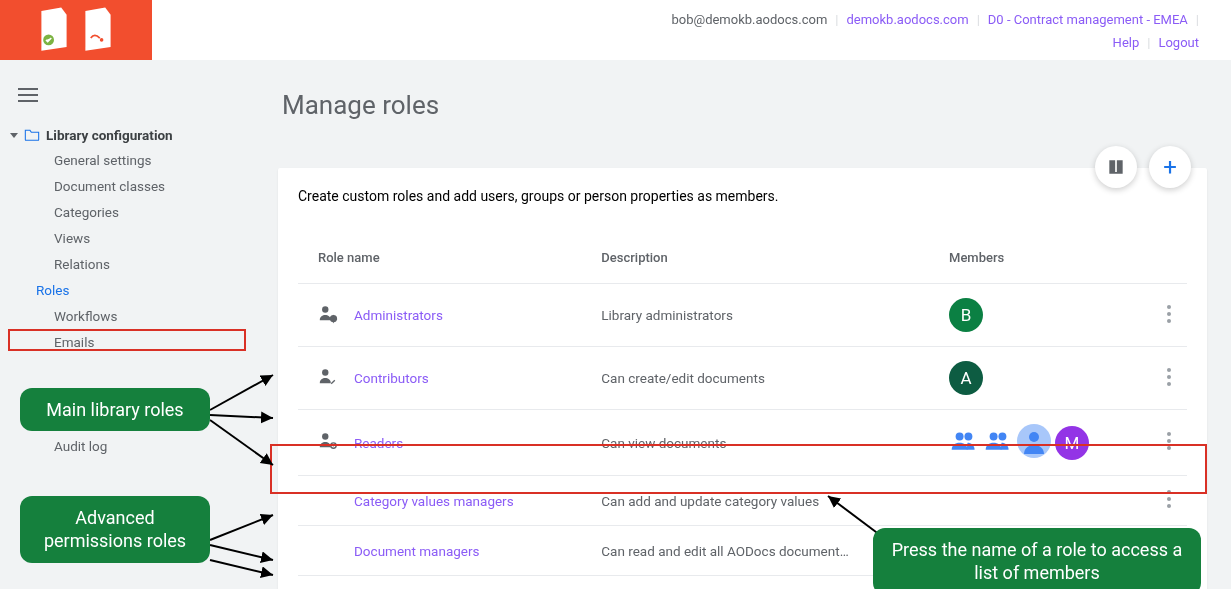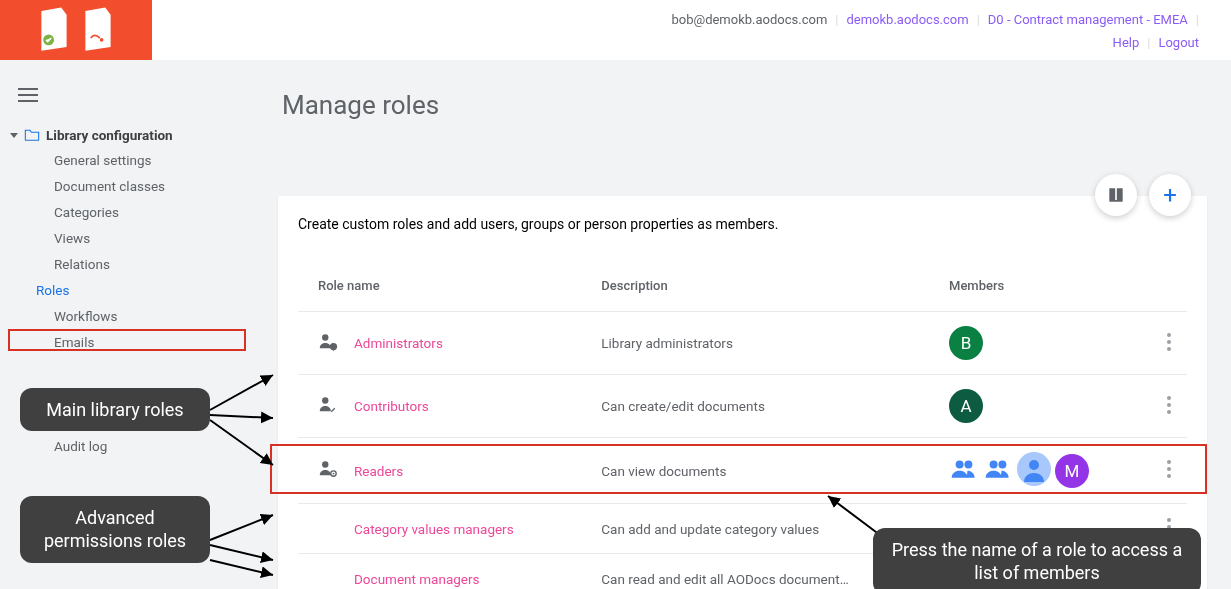--- a/index.html
+++ b/index.html
@@ -17,44 +17,44 @@
 .sidebar { width: 268px; background: #f1f3f4; padding-top: 28px; position: relative; }
 .menu-icon { margin-left: 18px; margin-bottom: 18px; }
 .tree-root { display: flex; align-items: center; gap: 6px; padding: 4px 0 4px 10px; font-weight: 700; color: #3c4043; font-size: 13.5px; }
 .tree-caret { width: 0; height: 0; border-left: 4px solid transparent; border-right: 4px solid transparent; border-top: 5px solid #5f6368; }
 .folder-icon { width: 16px; height: 14px; }
 .sidebar-item { padding: 5px 0 5px 54px; color: #5f6368; font-size: 13.5px; cursor: pointer; position: relative; }
 .sidebar-item.active { color: #1a73e8; padding-left: 36px; }
 .roles-highlight { position: absolute; left: 8px; top: 269px; width: 238px; height: 22px; border: 2px solid #d93025; pointer-events: none; }
 
 .content { flex: 1; padding: 30px 24px 0 10px; overflow: hidden; }
-.page-title { font-size: 26px; color: #5f6368; font-weight: 400; margin-bottom: 76px; margin-left: 4px; }
+.page-title { font-size: 26px; color: #5f6368; font-weight: 400; margin-bottom: 48px; margin-left: 4px; }
 .card { background: #fff; border-radius: 2px; box-shadow: 0 1px 2px rgba(0,0,0,.08); position: relative; padding: 20px 20px 10px 20px; }
 .card-subtitle { color: #000000; font-size: 14px; margin-bottom: 36px; }
 .fab-row { position: absolute; top: -22px; right: 16px; display: flex; gap: 12px; }
 .fab { width: 42px; height: 42px; border-radius: 50%; background: #fff; box-shadow: 0 2px 6px rgba(0,0,0,.2); display: flex; align-items: center; justify-content: center; cursor: pointer; }
 .fab .plus { color: #1a73e8; font-size: 24px; font-weight: 400; }
 .fab svg { width: 20px; height: 20px; fill: #5f6368; }
 
 table { width: 100%; border-collapse: collapse; }
 th { text-align: left; font-weight: 500; color: #5f6368; font-size: 13px; padding: 10px 8px 18px 8px; }
 th:first-child { padding-left: 20px; }
 td { padding: 14px 8px; border-top: 1px solid #e8eaed; color: #5f6368; font-size: 13.5px; vertical-align: middle; }
 td:first-child { padding-left: 20px; }
-.role-name-cell { display: flex; align-items: center; gap: 16px; color: #ec4899; }
+.role-name-cell { display: flex; align-items: center; gap: 16px; color: #8b5cf6; }
 .role-icon { width: 20px; height: 20px; flex-shrink: 0; }
 .members-cell { display: flex; align-items: center; gap: 4px; }
 .avatar { width: 34px; height: 34px; border-radius: 50%; display: flex; align-items: center; justify-content: center; color: #fff; font-size: 17px; font-weight: 400; }
 .group-icon { width: 30px; height: 22px; fill: #4285f4; }
 .more-cell { text-align: right; padding-right: 16px; }
 .more-icon { fill: #9aa0a6; width: 4px; height: 18px; cursor: pointer; }
 
 .readers-highlight { position: absolute; left: 270px; top: 444px; width: 937px; height: 50px; border: 2px solid #d93025; pointer-events: none; z-index: 5; }
 
-.callout { position: absolute; background: #404040; color: #fff; font-size: 18px; text-align: center; padding: 10px 14px; border-radius: 12px; z-index: 10; line-height: 1.3; }
+.callout { position: absolute; background: #15803d; color: #fff; font-size: 18px; text-align: center; padding: 10px 14px; border-radius: 12px; z-index: 10; line-height: 1.3; }
 .callout1 { left: 20px; top: 388px; width: 190px; }
 .callout2 { left: 20px; top: 496px; width: 190px; }
 .callout3 { left: 873px; top: 528px; width: 328px; }
 
 .arrow-svg { position: absolute; z-index: 9; pointer-events: none; }
 </style>
 </head>
 <body>
 
 <div class="top-header">

